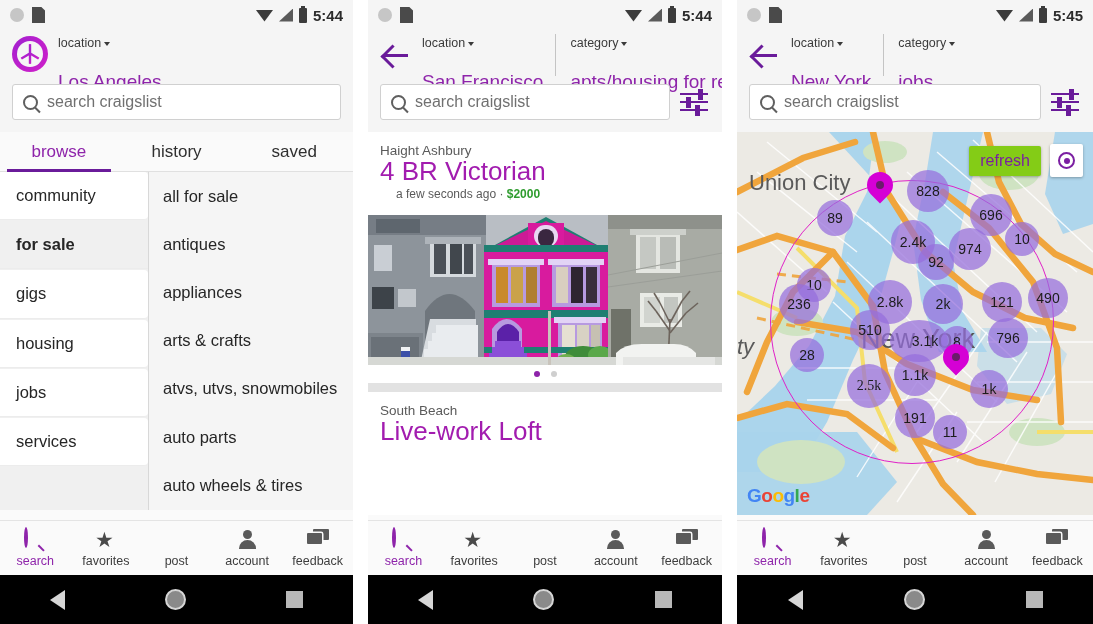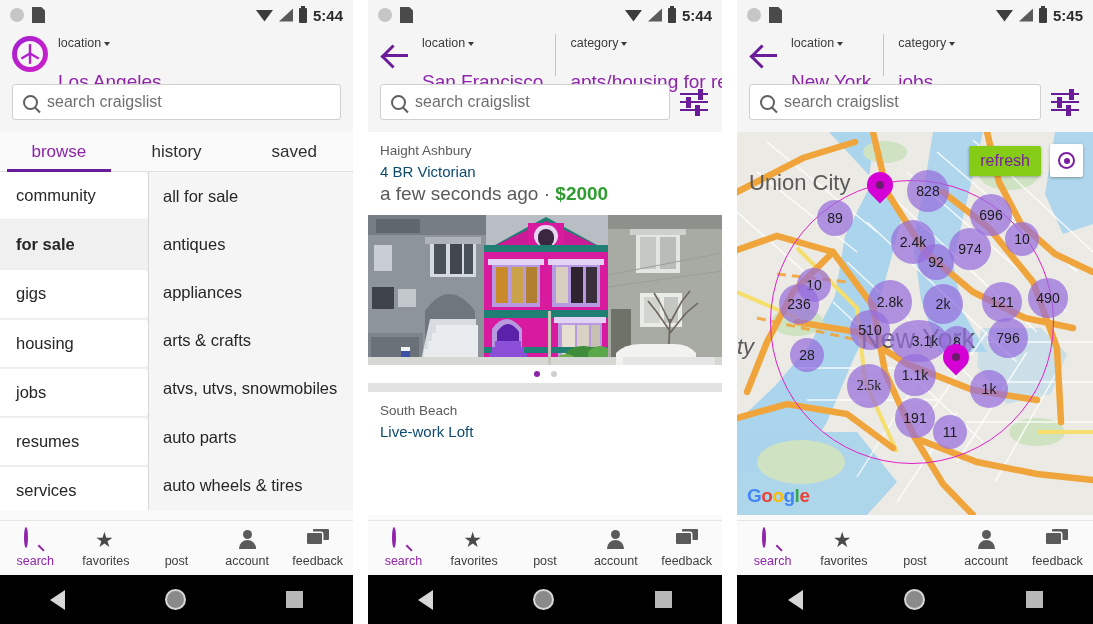--- a/index.html
+++ b/index.html
@@ -99,22 +99,22 @@
     border-bottom:1px solid #ececec;
   }
   .col-left .cat-row { background:#ffffff; border-radius:0 4px 4px 0; margin-bottom:1px; }
   .col-left .cat-row.sel { background:#f0f0f0; font-weight:bold; border-radius:0; }
   .col-right .cat-row { background:#f5f5f5; border-bottom:none; padding-left:14px; }
 
   
   .feed { height:383px; background:#ffffff; overflow:hidden; }
   .listing { padding:10px 12px 6px 12px; background:#ffffff; }
   .lst-hood { font-size:13.5px; color:#5a5a5a; line-height:17px; }
-  .lst-title { font-size:15px; color:#0c4a6e; line-height:25px; }
-  .lst-meta { font-size:19px; color:#5a5a5a; line-height:18px; margin-top:1px; }
+  .lst-title { font-size:26px; color:#a21caf; line-height:25px; }
+  .lst-meta { font-size:12px; color:#5a5a5a; line-height:18px; margin-top:1px;margin-left:16px; }
   .price { color:#2e9c2e; font-weight:bold; }
   .photo { width:354px; height:150px; position:relative; overflow:hidden; background:#c9cdd1; margin-top:6px; }
   .dots { height:18px; background:#ffffff; display:flex; align-items:center; justify-content:center; gap:11px; }
   .dot { width:6px; height:6px; border-radius:50%; background:#cfcfcf; display:block; }
   .dot.on { background:#8e24aa; }
   .divider { height:9px; background:#e2e2e2; }
 
   
   .map { height:383px; position:relative; overflow:hidden; background:#eef0e8; }
   .map-ctrls { position:absolute; top:12px; right:10px; display:flex; align-items:center; gap:9px; z-index:6; }
@@ -217,21 +217,20 @@
       <div class="tab">saved</div>
     </div>
 
     <div class="browse">
       <div class="col-left">
         <div class="cat-row">community</div>
         <div class="cat-row sel">for sale</div>
         <div class="cat-row">gigs</div>
         <div class="cat-row">housing</div>
         <div class="cat-row">jobs</div>
-        <div class="cat-row">resumes</div>
         <div class="cat-row">services</div>
       </div>
       <div class="col-right">
         <div class="cat-row">all for sale</div>
         <div class="cat-row">antiques</div>
         <div class="cat-row">appliances</div>
         <div class="cat-row">arts &amp; crafts</div>
         <div class="cat-row">atvs, utvs, snowmobiles</div>
         <div class="cat-row">auto parts</div>
         <div class="cat-row">auto wheels &amp; tires</div>

